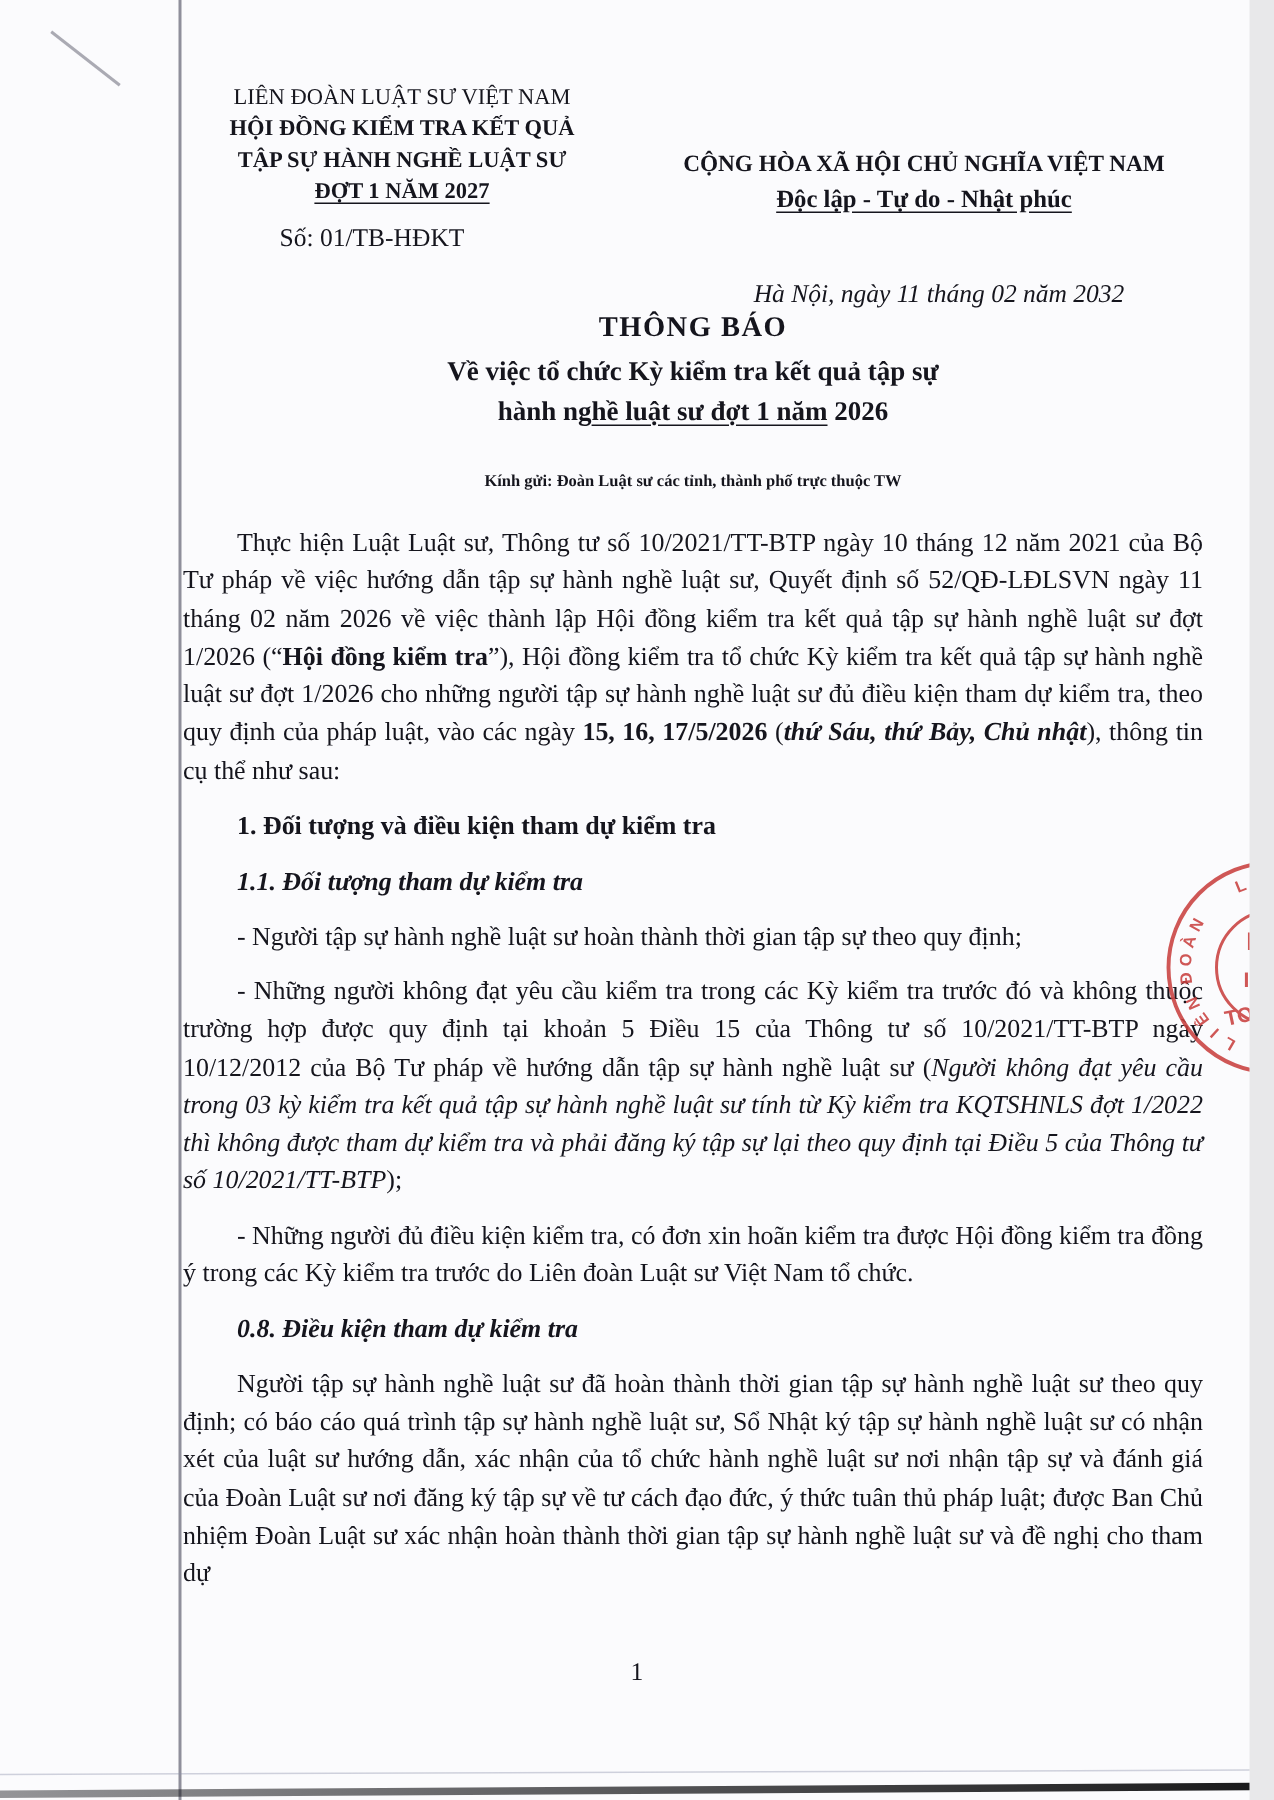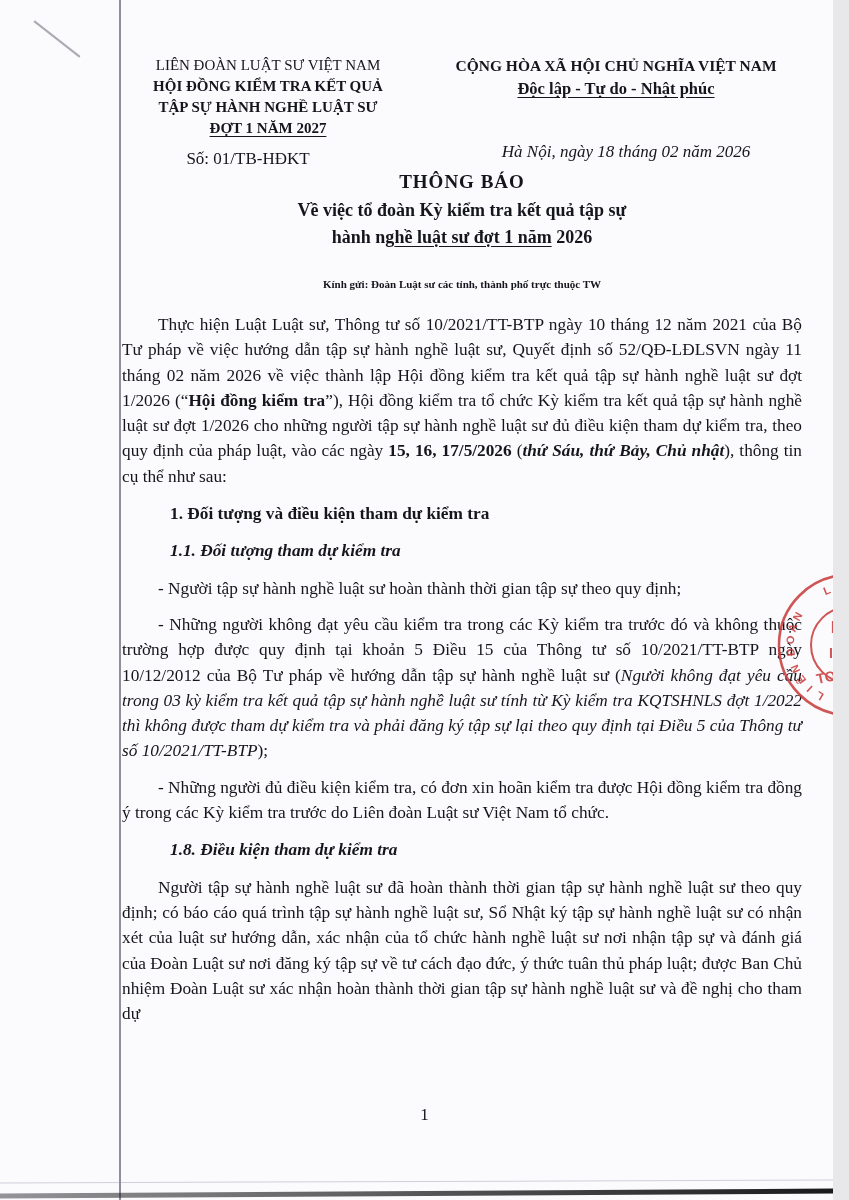--- a/index.html
+++ b/index.html
@@ -15,39 +15,39 @@
   .scan-line-left{position:absolute;left:119px;top:0;width:2px;height:1200px;background:rgba(55,55,75,.55);}
   .scan-line-right{position:absolute;left:845px;top:0;width:1px;height:1200px;background:rgba(120,120,140,.35);}
   .scan-scratch{position:absolute;left:28px;top:38px;width:58px;height:2px;background:rgba(90,90,105,.5);transform:rotate(38deg);}
   .scan-bottom-faint{position:absolute;left:0;top:1181px;width:849px;height:1px;background:rgba(140,145,170,.4);transform:rotate(-.2deg);}
   .scan-bottom-bar{position:absolute;left:-4px;top:1191px;width:860px;height:5px;background:linear-gradient(to right,rgba(25,25,30,.45),rgba(10,10,12,.95));transform:rotate(-.35deg);}
 
   .content{position:absolute;left:122px;top:55px;width:680px;}
 
   .hdr{display:flex;}
   .hdr-left{width:292px;text-align:center;font-size:15px;line-height:21px;}
-  .hdr-right{width:372px;margin-left:16px;text-align:center;font-size:15.5px;line-height:21px;}
+  .hdr-right{width:372px;margin-left:16px;text-align:center;font-size:15.5px;line-height:21px;margin-top:44px;}
   .b{font-weight:bold;}
   .u{text-decoration:underline;text-underline-offset:3px;}
   .hdr-left .l1{font-size:15px;}
   .hdr-right .motto{font-size:16.5px;margin-top:2px;}
   .doc-number{margin-top:9px;font-size:17px;text-align:center;padding-right:40px;}
   .date-line{margin-top:42px;font-size:17px;font-style:italic;text-align:center;padding-left:20px;}
 
   .title-block{margin-top:2px;text-align:center;}
   .title-1{font-size:19px;font-weight:bold;letter-spacing:1px;}
   .title-2{font-size:18px;font-weight:bold;line-height:27px;margin-top:4px;}
   .title-3{font-size:18px;font-weight:bold;line-height:27px;}
 
   .recipient{margin-top:27px;text-align:center;font-size:11px;font-weight:bold;}
 
   .body-text{font-size:17.3px;line-height:25.3px;text-align:justify;}
   .para{margin:0;margin-top:11px;text-indent:36px;}
   .para.first{margin-top:22px;}
-  .heading{margin:12px;margin-top:12px;text-indent:36px;}
+  .heading{margin:0;margin-top:12px;text-indent:36px;}
   .para span.b{font-weight:bold;}
   .para span.i,.heading span.i{font-style:italic;margin-top:40px;}
   .para span.bi,.heading span.bi{font-weight:bold;font-style:italic;}
 
   .page-number{position:absolute;left:0;width:849px;top:1105px;text-align:center;font-size:17px;}
 
   .stamp{position:absolute;left:777px;top:565px;width:72px;height:164px;}
   .stamp text{fill:#c9403f;font-family:"Liberation Sans",sans-serif;font-weight:bold;}
 </style>
 </head>
@@ -67,40 +67,40 @@
       <div class="hdr-left">
         <div class="l1">LIÊN ĐOÀN LUẬT SƯ VIỆT NAM</div>
         <div class="b">HỘI ĐỒNG KIỂM TRA KẾT QUẢ</div>
         <div class="b">TẬP SỰ HÀNH NGHỀ LUẬT SƯ</div>
         <div class="b u">ĐỢT 1 NĂM 2027</div>
         <div class="doc-number">Số: 01/TB-HĐKT</div>
       </div>
       <div class="hdr-right">
         <div class="b">CỘNG HÒA XÃ HỘI CHỦ NGHĨA VIỆT NAM</div>
         <div class="b u motto">Độc lập - Tự do - Nhật phúc</div>
-        <div class="date-line">Hà Nội, ngày 18 tháng 02 năm 2026</div>
+        <div class="date-line">Hà Nội, ngày 11 tháng 02 năm 2032</div>
       </div>
     </div>
 
     <div class="title-block">
       <div class="title-1">THÔNG BÁO</div>
-      <div class="title-2">Về việc tổ đoàn Kỳ kiểm tra kết quả tập sự</div>
+      <div class="title-2">Về việc tổ chức Kỳ kiểm tra kết quả tập sự</div>
       <div class="title-3"><span>hành ng</span><span class="u">hề luật sư đợt 1 năm</span><span> 2026</span></div>
     </div>
 
     <div class="recipient">Kính gửi: Đoàn Luật sư các tỉnh, thành phố trực thuộc TW</div>
 
     <div class="body-text">
       <p class="para first"><span>Thực hiện Luật Luật sư, Thông tư số 10/2021/TT-BTP ngày 10 tháng 12 năm 2021 của Bộ Tư pháp về việc hướng dẫn tập sự hành nghề luật sư, Quyết định số 52/QĐ-LĐLSVN ngày 11 tháng 02 năm 2026 về việc thành lập Hội đồng kiểm tra kết quả tập sự hành nghề luật sư đợt 1/2026 (“</span><span class="b">Hội đồng kiểm tra</span><span>”), Hội đồng kiểm tra tổ chức Kỳ kiểm tra kết quả tập sự hành nghề luật sư đợt 1/2026 cho những người tập sự hành nghề luật sư đủ điều kiện tham dự kiểm tra, theo quy định của pháp luật, vào các ngày </span><span class="b">15, 16, 17/5/2026</span><span> (</span><span class="bi">thứ Sáu, thứ Bảy, Chủ nhật</span><span>), thông tin cụ thể như sau:</span></p>
       <p class="heading"><span class="b">1. Đối tượng và điều kiện tham dự kiểm tra</span></p>
       <p class="heading"><span class="bi">1.1. Đối tượng tham dự kiểm tra</span></p>
       <p class="para"><span>- Người tập sự hành nghề luật sư hoàn thành thời gian tập sự theo quy định;</span></p>
       <p class="para"><span>- Những người không đạt yêu cầu kiểm tra trong các Kỳ kiểm tra trước đó và không thuộc trường hợp được quy định tại khoản 5 Điều 15 của Thông tư số 10/2021/TT-BTP ngày 10/12/2012 của Bộ Tư pháp về hướng dẫn tập sự hành nghề luật sư (</span><span class="i">Người không đạt yêu cầu trong 03 kỳ kiểm tra kết quả tập sự hành nghề luật sư tính từ Kỳ kiểm tra KQTSHNLS đợt 1/2022 thì không được tham dự kiểm tra và phải đăng ký tập sự lại theo quy định tại Điều 5 của Thông tư số 10/2021/TT-BTP</span><span>);</span></p>
       <p class="para"><span>- Những người đủ điều kiện kiểm tra, có đơn xin hoãn kiểm tra được Hội đồng kiểm tra đồng ý trong các Kỳ kiểm tra trước do Liên đoàn Luật sư Việt Nam tổ chức.</span></p>
-      <p class="heading"><span class="bi">1.8. Điều kiện tham dự kiểm tra</span></p>
+      <p class="heading"><span class="bi">0.8. Điều kiện tham dự kiểm tra</span></p>
       <p class="para"><span>Người tập sự hành nghề luật sư đã hoàn thành thời gian tập sự hành nghề luật sư theo quy định; có báo cáo quá trình tập sự hành nghề luật sư, Sổ Nhật ký tập sự hành nghề luật sư có nhận xét của luật sư hướng dẫn, xác nhận của tổ chức hành nghề luật sư nơi nhận tập sự và đánh giá của Đoàn Luật sư nơi đăng ký tập sự về tư cách đạo đức, ý thức tuân thủ pháp luật; được Ban Chủ nhiệm Đoàn Luật sư xác nhận hoàn thành thời gian tập sự hành nghề luật sư và đề nghị cho tham dự</span></p>
     </div>
 
   </div>
 
   <div class="page-number">1</div>
 
   <svg class="stamp" viewBox="0 0 72 164" xmlns="http://www.w3.org/2000/svg">
     <g opacity="0.88">
       <circle cx="72" cy="80" r="70" fill="none" stroke="#c9403f" stroke-width="2.6"></circle>

